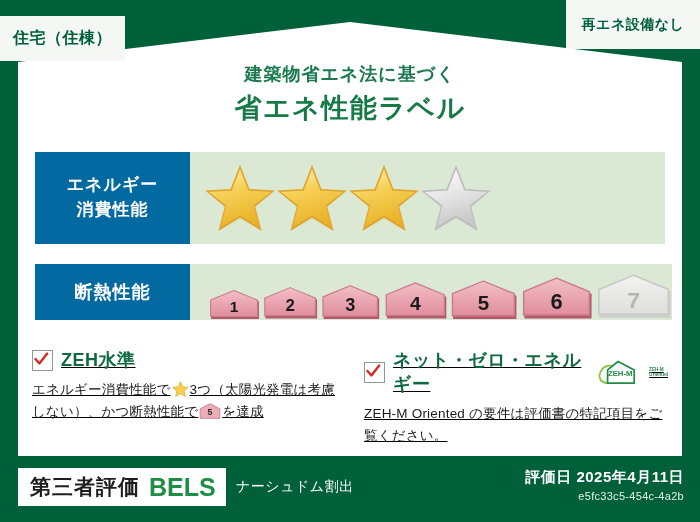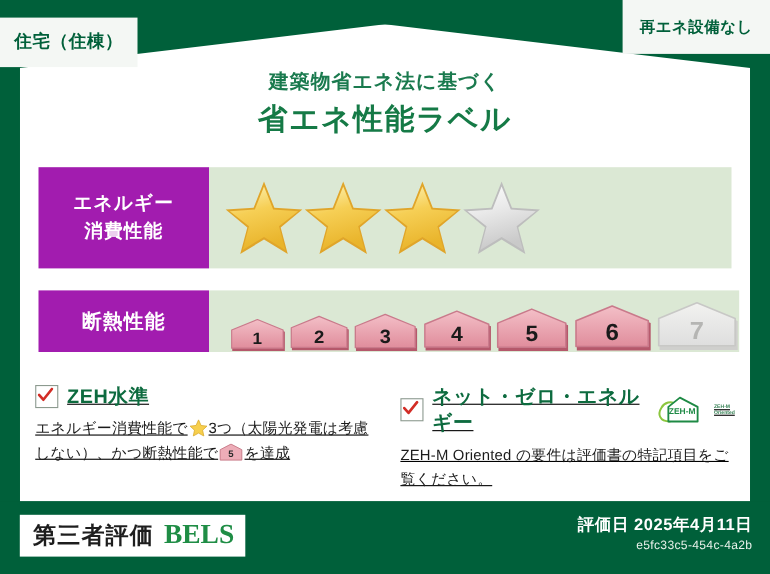--- a/index.html
+++ b/index.html
@@ -49,21 +49,21 @@
   }
 
   
   .rating-row{
     position:absolute;display:flex;align-items:stretch;z-index:4;
   }
   #row-energy{left:35px;top:152px;width:630px;height:92px;}
   #row-insul{left:35px;top:264px;width:630px;height:56px;}
 
   .row-label{
-    background:#a21caf;color:#ffffff;
+    background:#0369a1;color:#ffffff;
     display:flex;flex-direction:column;align-items:center;justify-content:center;
     font-weight:bold;letter-spacing:1px;flex:0 0 auto;
   }
   #row-energy .row-label{width:155px;font-size:17px;line-height:1.45;}
   #row-insul  .row-label{width:155px;font-size:18px;}
   .row-panel{
     flex:1 1 auto;background:#dbe8d4;
     display:flex;align-items:center;
   }
   #energy-stars{padding-left:12px;gap:0px;display:flex;align-items:center;}
@@ -100,21 +100,21 @@
   }
 
   
   #footer{
     position:absolute;left:0;bottom:0;width:700px;height:66px;
     background:#00603a;z-index:5;
   }
   #bels-plate{
     position:absolute;left:18px;top:12px;
     background:#ffffff;height:38px;
-    display:flex;align-items:center;padding:0 10px 0 12px;gap:9px;font-family:Liberation Serif, serif;
+    display:flex;align-items:center;padding:0 10px 0 12px;gap:9px;
   }
   #bels-jp{font-size:21px;font-weight:bold;color:#1d1d1d;letter-spacing:1px;}
   #bels-en{font-size:25px;font-weight:bold;color:#1f8d45;letter-spacing:0px;}
   #org-name{
     position:absolute;left:236px;top:22px;
     font-size:14px;color:#ffffff;letter-spacing:.5px;
   }
   #eval-date{
     position:absolute;right:16px;top:12px;
     font-size:15px;color:#ffffff;font-weight:bold;letter-spacing:.5px;
@@ -329,20 +329,21 @@
       <div class="crit-body">ZEH-M Oriented の要件は評価書の特記項目をご覧ください。</div>
     </div>
 
   </div>
 
   <div id="footer">
     <div id="bels-plate">
       <span id="bels-jp">第三者評価</span>
       <span id="bels-en">BELS</span>
     </div>
+    <div id="org-name">ナーシュドム割出</div>
     <div id="eval-date">
       <span>評価日</span>
       <span>2025年4月11日</span>
     </div>
     <div id="eval-id">e5fc33c5-454c-4a2b</div>
   </div>
 
 </div>
 
 </body></html>

